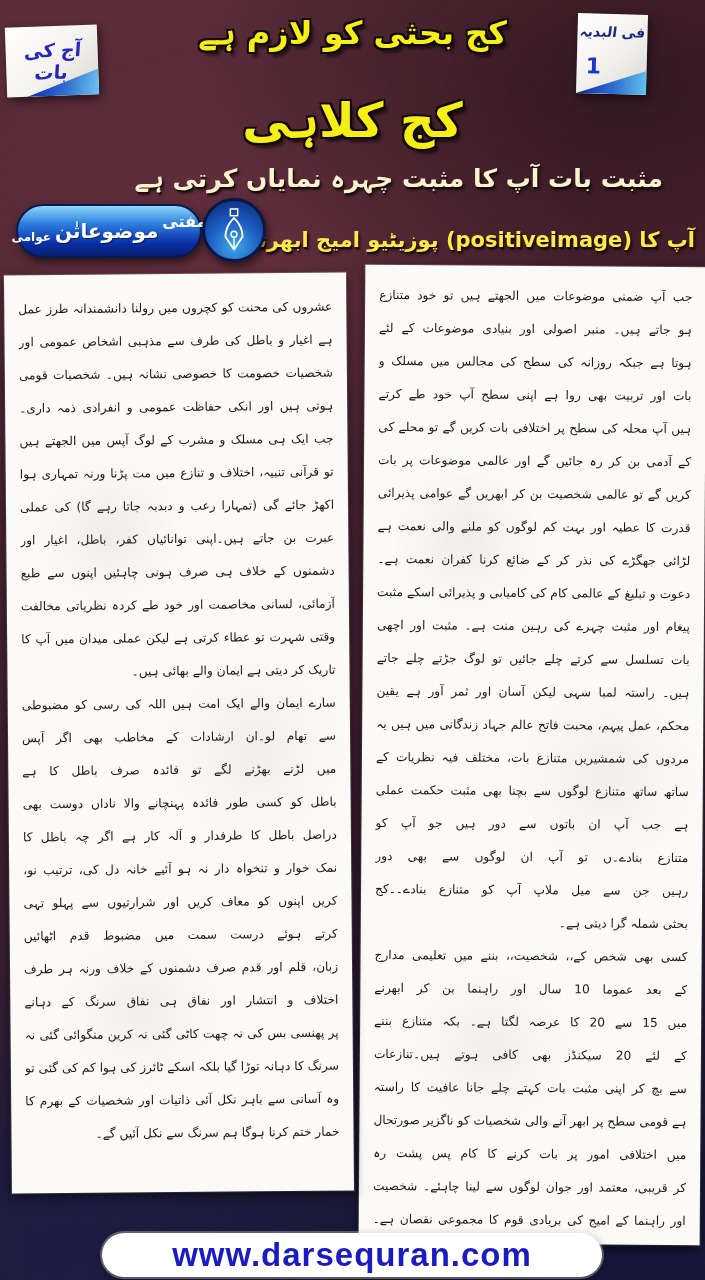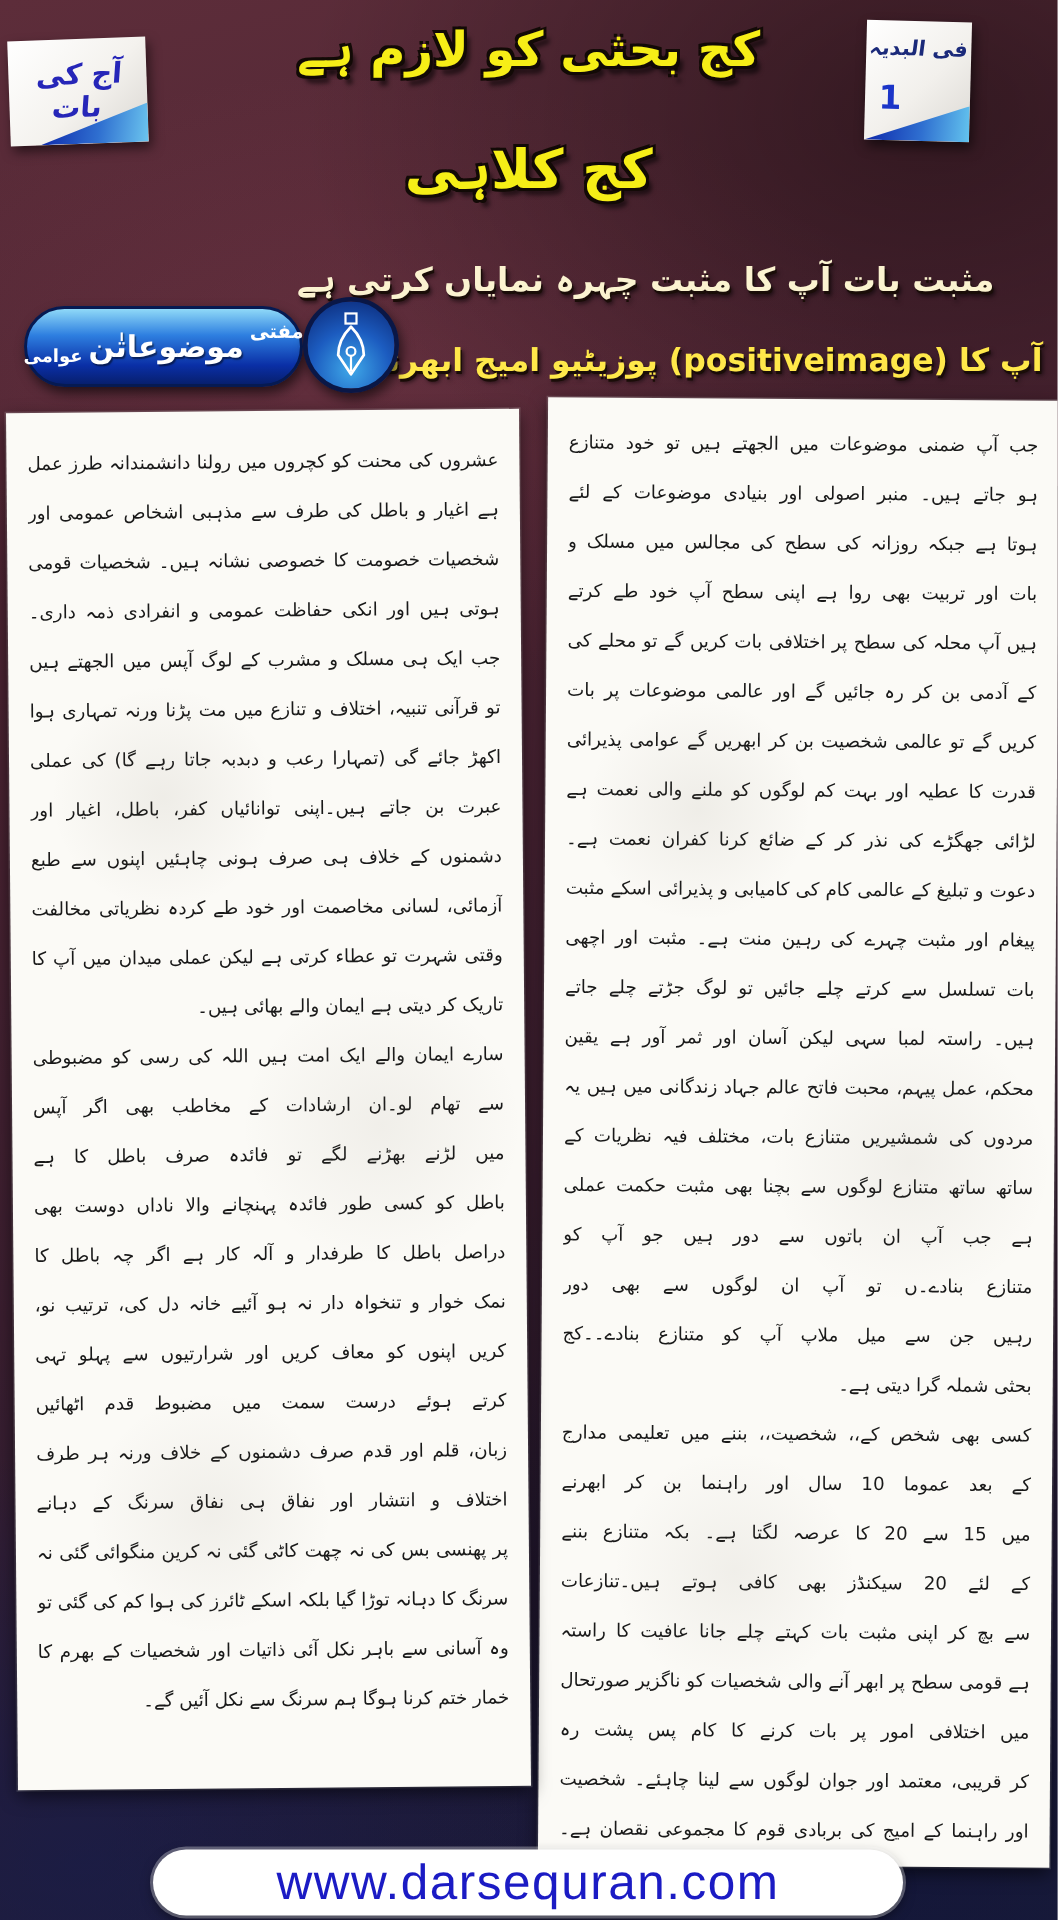--- a/index.html
+++ b/index.html
@@ -49,43 +49,43 @@
   }
 
   
   .title-line1, .title-line2 {
     position:absolute; left:0; right:0; text-align:center;
     color:#f6ee17; font-weight:bold;
     text-shadow:2px 2px 0 #120a06, -2px 2px 0 #120a06, 2px -2px 0 #120a06,
                 -2px -2px 0 #120a06, 4px 5px 3px rgba(0,0,0,0.55);
   }
   .title-line1 { top:14px; font-size:32px; }
-  .title-line2 { top:92px; font-size:36px; }
+  .title-line2 { top:92px; font-size:48px; }
 
   .subtitle-line1 {
-    position:absolute; top:174px; right:42px;
-    color:#fbf3d0; font-size:22px; font-weight:bold;
+    position:absolute; top:164px; right:42px;
+    color:#fbf3d0; font-size:25px; font-weight:bold;
     text-shadow:1px 2px 0 #1a0d08, 2px 3px 3px rgba(0,0,0,0.6);
   }
   .subtitle-line2 {
     position:absolute; top:228px; right:10px;
     color:#ffe84a; font-size:21px; font-weight:bold;
     text-shadow:1px 2px 0 #1a0d08, 2px 3px 3px rgba(0,0,0,0.6);
   }
 
   
   .author-pill {
     position:absolute; left:16px; top:204px; width:186px; height:54px;
     border-radius:27px; border:2px solid #061a52;
     background:linear-gradient(180deg,#8fd9f8 0%,#2e7fe0 35%,#0a2fa6 75%,#071f6e 100%);
     display:flex; align-items:center; justify-content:center; gap:4px;
     color:#ffffff; font-weight:bold;
     box-shadow:2px 4px 8px rgba(0,0,0,0.6);
   }
-  .author-prefix { font-size:13px; transform:translateY(-10px); }
+  .author-prefix { font-size:16px; transform:translateY(-10px); }
   .author-name   { font-size:20px; text-shadow:1px 1px 1px rgba(0,0,0,0.5); }
   .author-suffix { font-size:12px; transform:translateY(6px); }
   .pen-circle {
     position:absolute; left:202px; top:198px; width:64px; height:64px;
     border-radius:50%; border:3px solid #0a1746;
     background:radial-gradient(circle at 50% 78%, #3fa8e8 0%, #1c5cc0 48%, #0a2470 100%);
     display:flex; align-items:center; justify-content:center;
     box-shadow:2px 4px 8px rgba(0,0,0,0.6);
   }
 
@@ -113,21 +113,21 @@
   .col-left  .line:nth-child(26) { text-align-last:right; }
 
   
   .footer-bar {
     position:absolute; left:102px; top:1233px; width:500px; height:44px;
     background:#ffffff; border-radius:22px;
     display:flex; align-items:center; justify-content:center;
     box-shadow:0 0 0 2px rgba(255,255,255,0.30), 0 3px 8px rgba(0,0,0,0.5);
   }
   .footer-url {
-    direction:ltr; color:#1b1bc4; font-size:33px; font-weight:normal;
+    direction:ltr; color:#1b1bc4; font-size:33px; font-weight:bold;
     font-family:"Liberation Sans", sans-serif; letter-spacing:1px;
   }
 </style>
 </head>
 <body>
 
 <div class="badge badge-today">
   <span class="badge-label">آج کی بات</span>
 </div>
 

